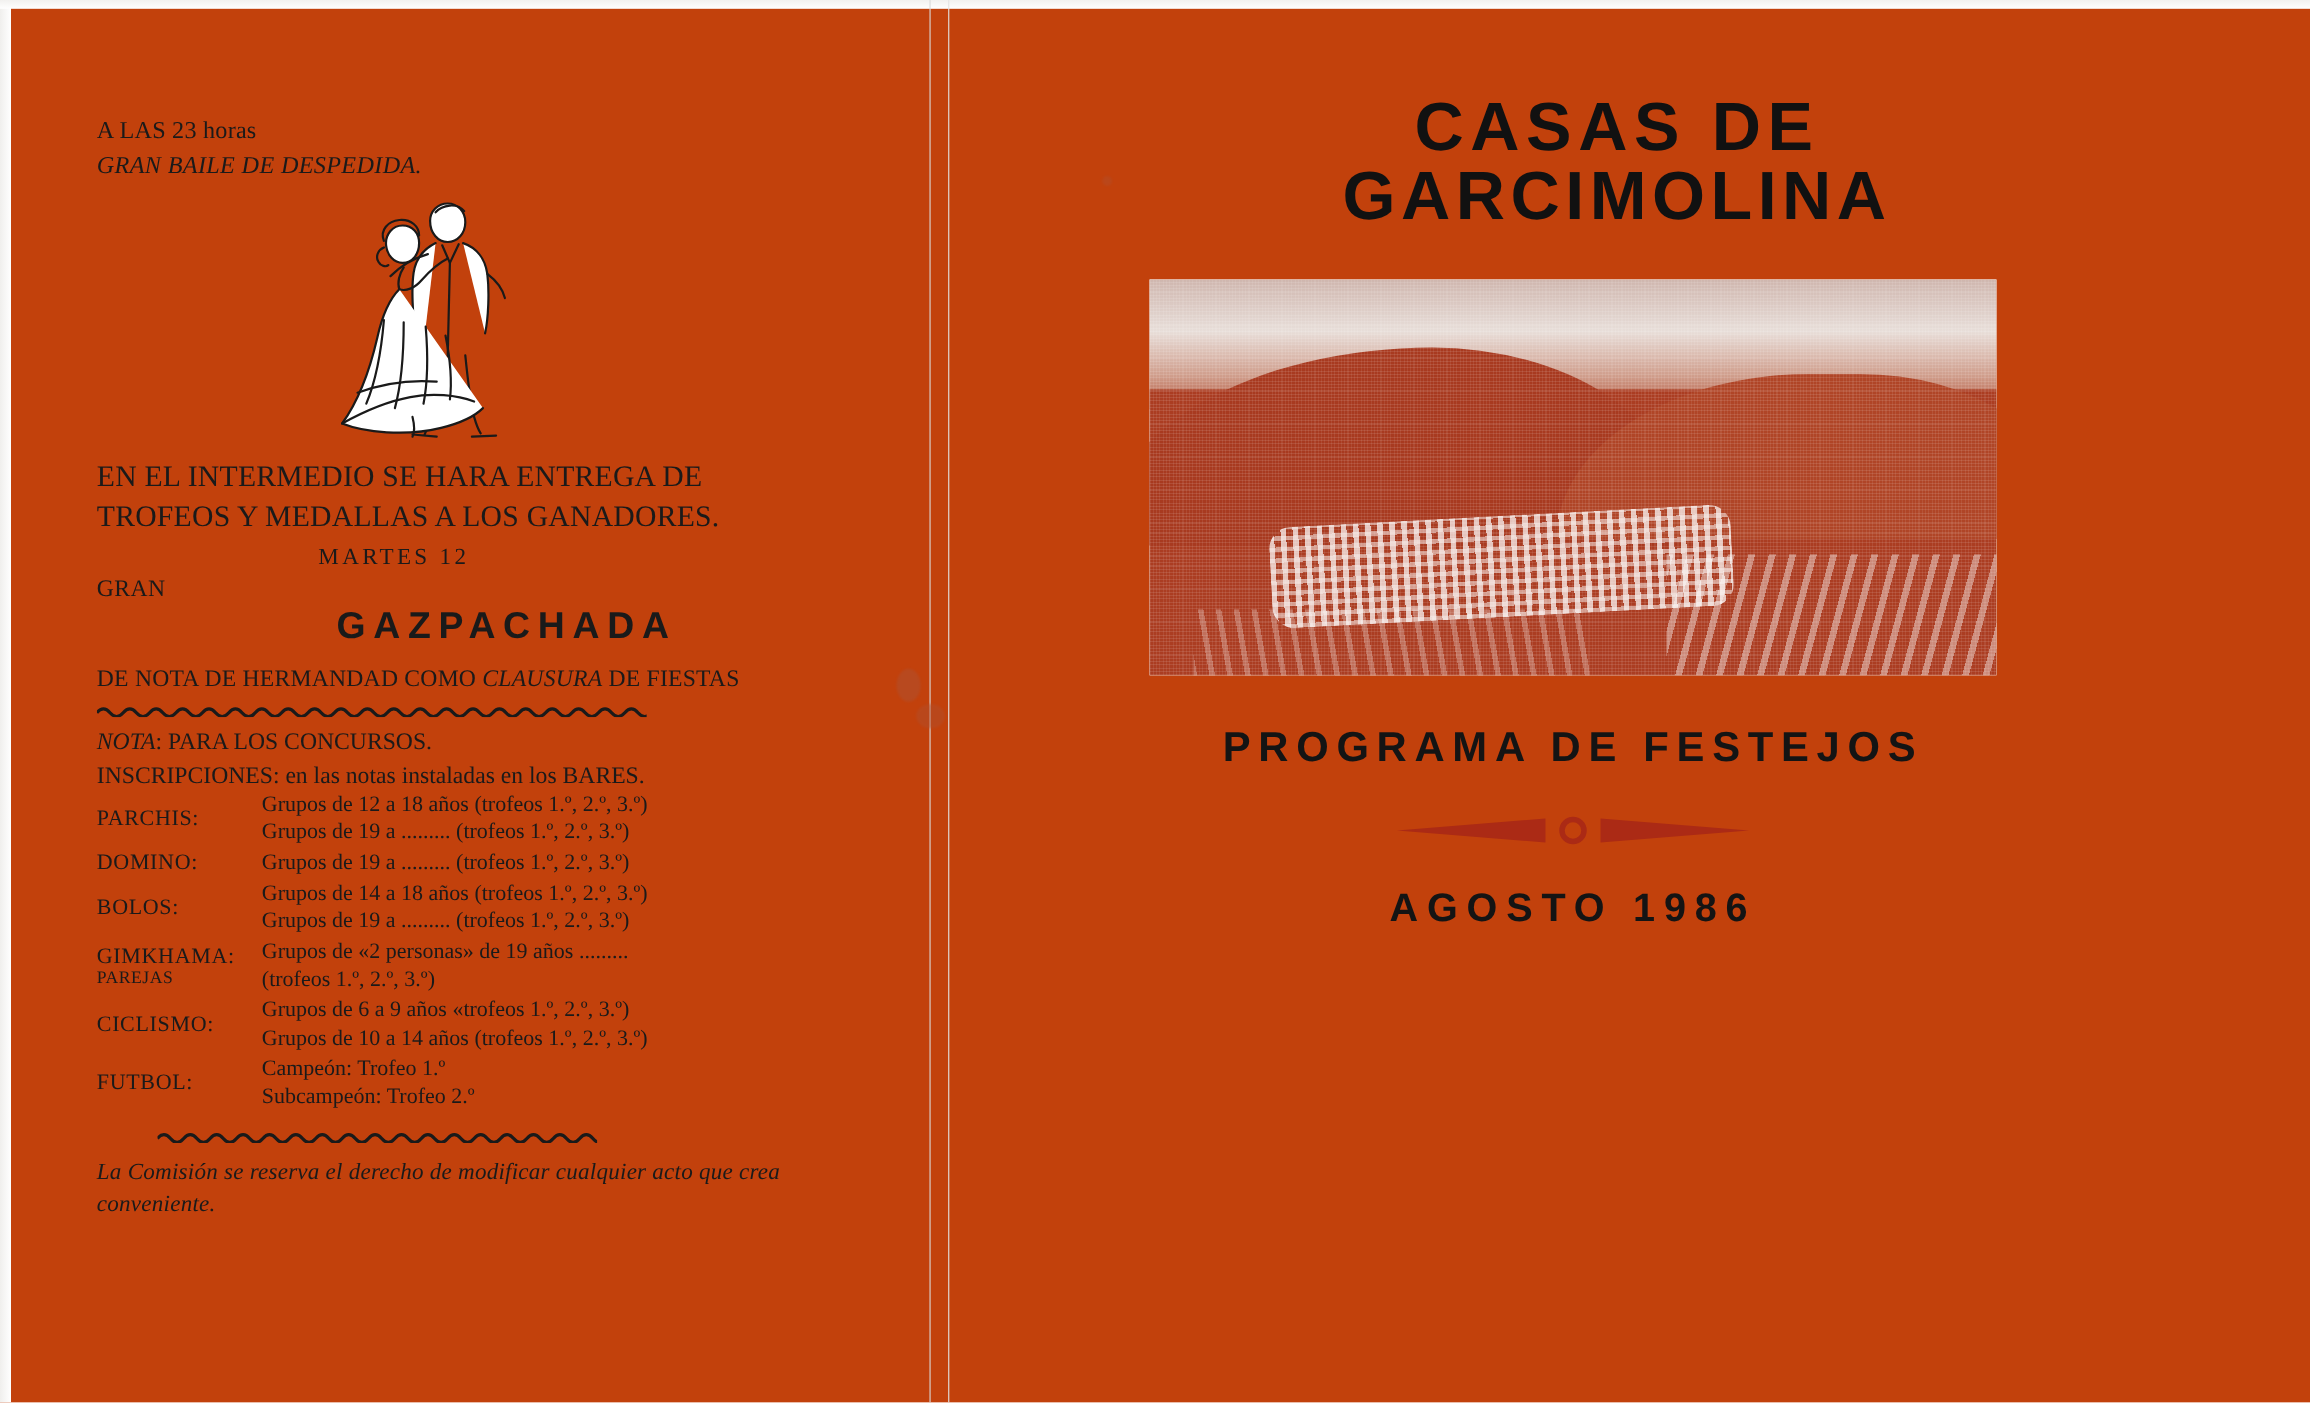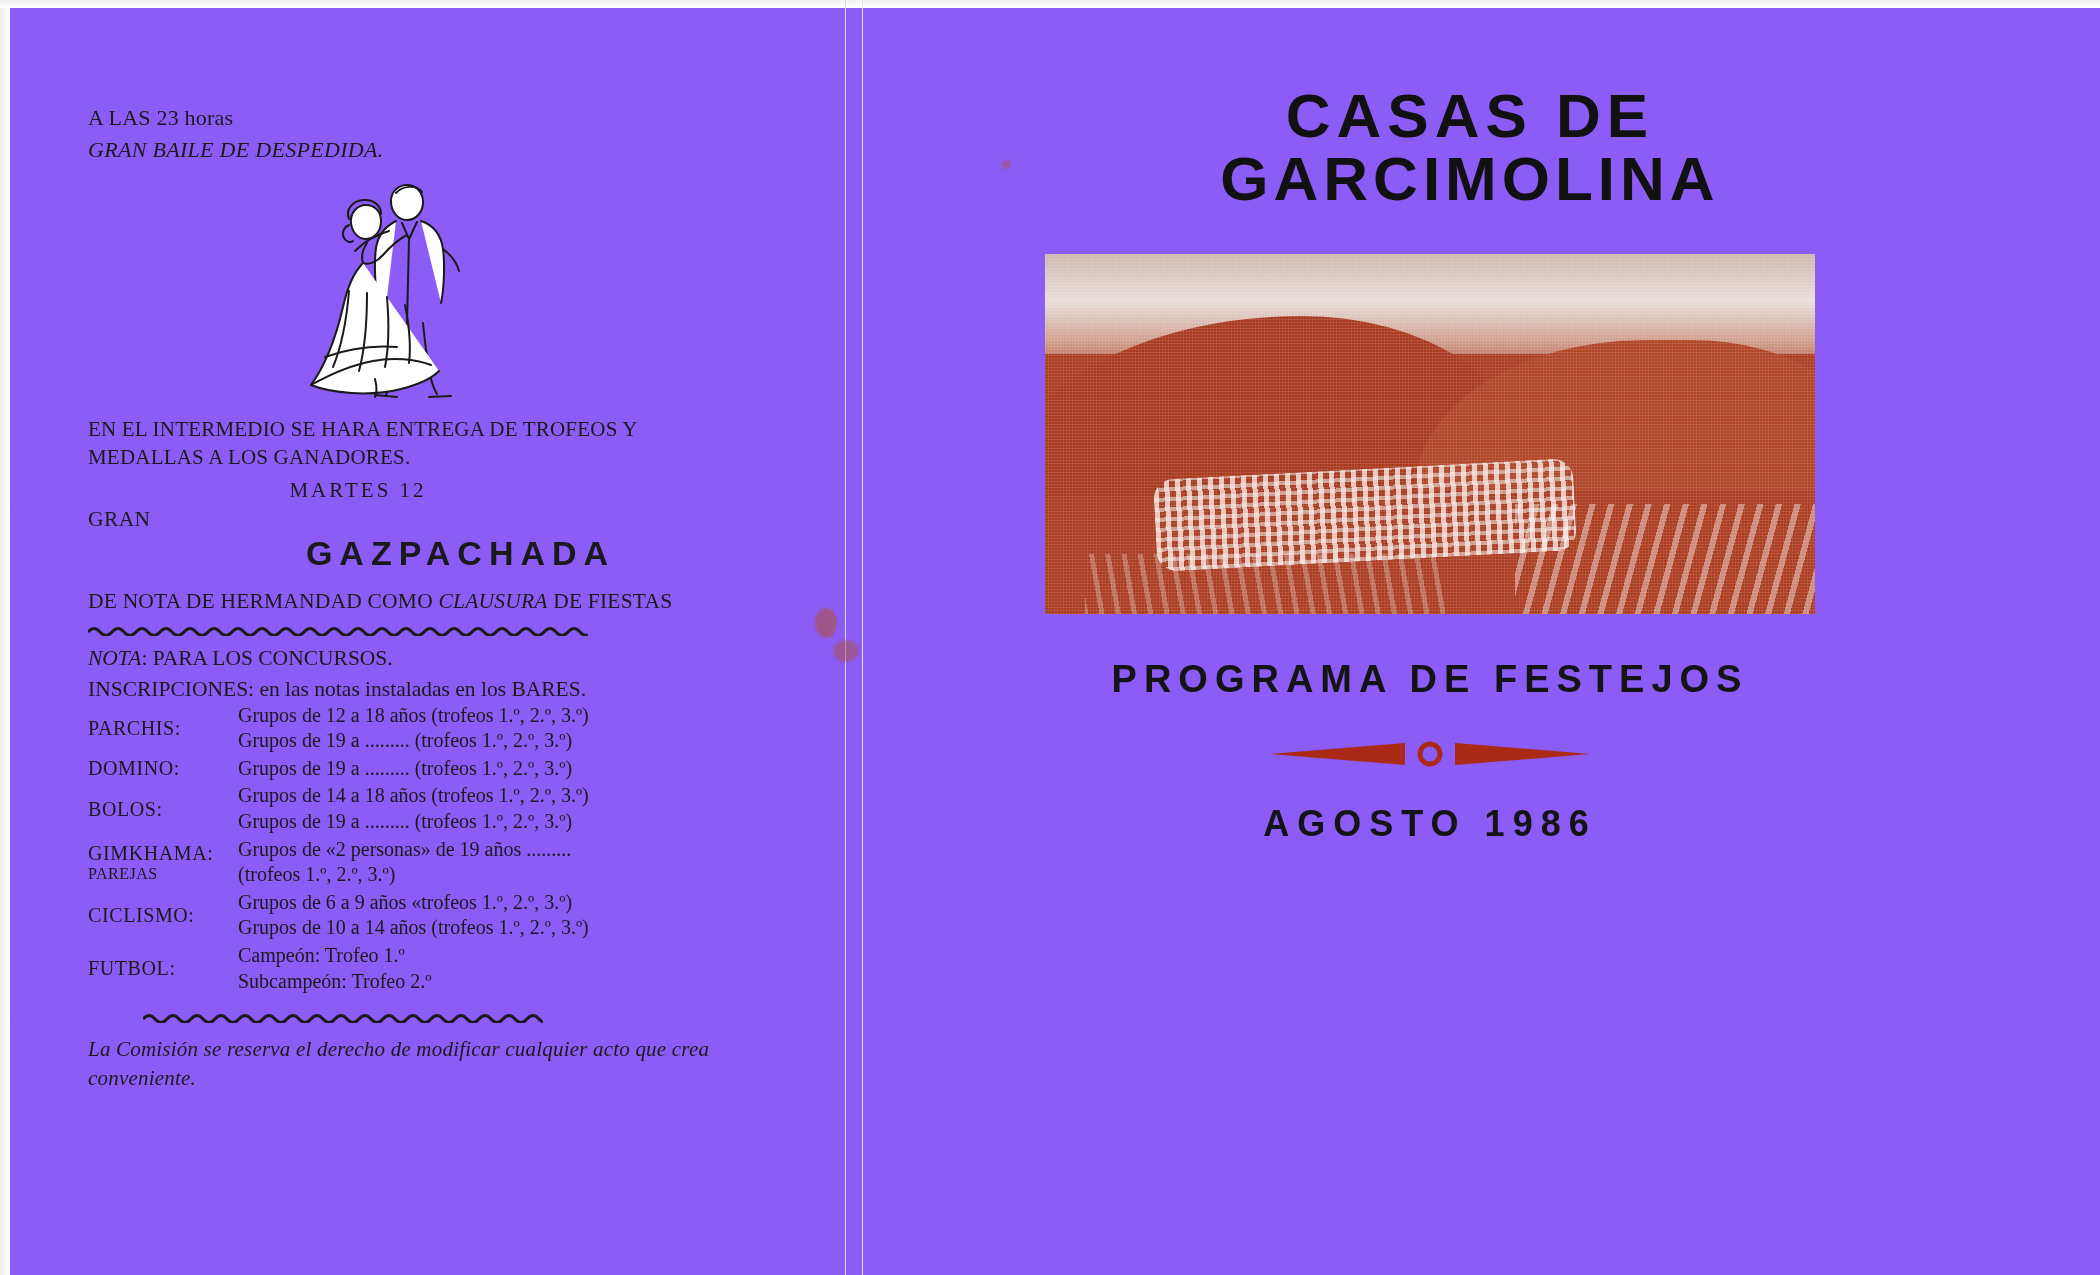--- a/index.html
+++ b/index.html
@@ -12,21 +12,21 @@
     height: 1275px;
     overflow: hidden;
     font-family: "Liberation Serif", serif;
     color: #1a1a1a;
     position: relative;
   }
 
   .page {
     position: absolute;
     inset: 0;
-    background: #8b5cf6;
+    background: #c2410c;
   }
 
   
   .fold-line {
     position: absolute;
     top: 0;
     bottom: 0;
     width: 1px;
     background: #d9d9d9;
   }
@@ -75,21 +75,21 @@
     letter-spacing: .3px;
   }
 
   .dancers {
     width: 260px;
     height: 230px;
     margin: 8px auto 4px 175px;
   }
 
   .para-trofeos {
-    font-size: 21px;
+    font-size: 27px;
     line-height: 1.35;
     letter-spacing: .2px;
     margin-top: 14px;
   }
 
   .martes {
     text-align: center;
     font-size: 21px;
     letter-spacing: 3px;
     margin: 6px 0 4px 0;

